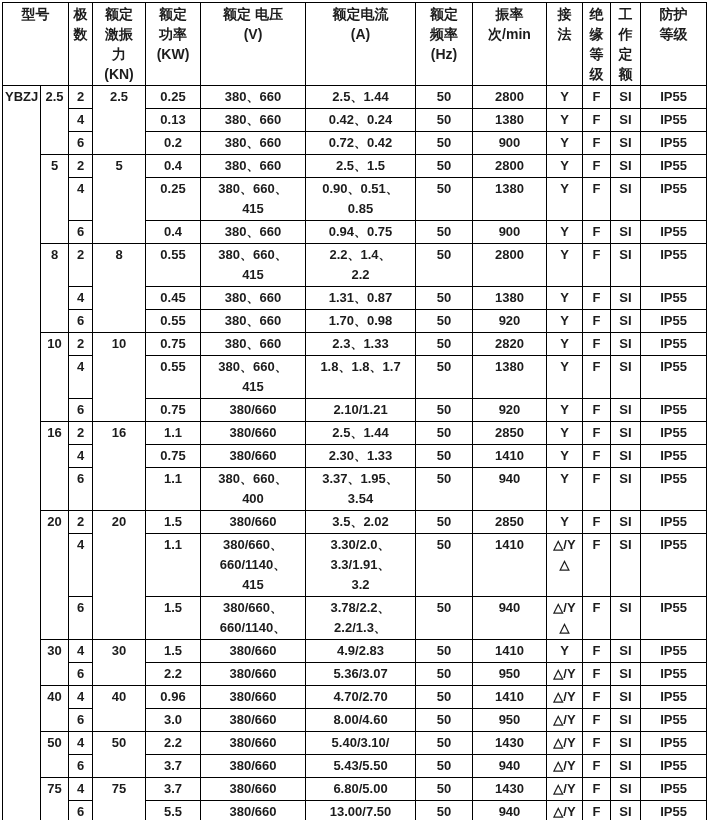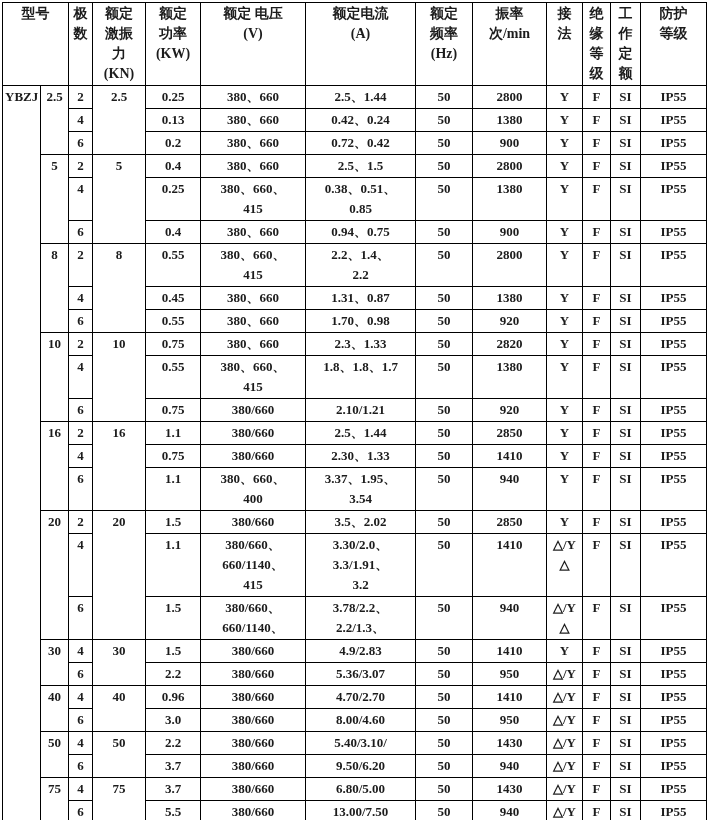--- a/index.html
+++ b/index.html
@@ -2,21 +2,21 @@
 <html><head>
 <meta charset="utf-8">
 <style>
   * { box-sizing: border-box; margin: 0; padding: 0; }
   html, body { background: #ffffff; }
   .page {
     width: 708px; height: 820px;
     background: #ffffff;
     overflow: hidden;
     position: relative;
-    font-family: Liberation Serif, serif;
+    font-family: Liberation Sans, sans-serif;
     color: #1c1c1c;
   }
   table.spec {
     border-collapse: collapse;
     table-layout: fixed;
     width: 704px;
     margin: 2px 0 0 2px;
     background: #ffffff;
   }
   table.spec th, table.spec td {
@@ -145,21 +145,21 @@
           <td>Y</td>
           <td>F</td>
           <td>SI</td>
           <td>IP55</td>
         </tr>
         <tr>
           <td>4</td>
           <td>0.25</td>
           <td>380、660、
 415</td>
-          <td>0.38、0.51、
+          <td>0.90、0.51、
 0.85</td>
           <td>50</td>
           <td>1380</td>
           <td>Y</td>
           <td>F</td>
           <td>SI</td>
           <td>IP55</td>
         </tr>
         <tr>
           <td>6</td>
@@ -403,21 +403,21 @@
           <td>1430</td>
           <td>△/Y</td>
           <td>F</td>
           <td>SI</td>
           <td>IP55</td>
         </tr>
         <tr>
           <td>6</td>
           <td>3.7</td>
           <td>380/660</td>
-          <td>9.50/6.20</td>
+          <td>5.43/5.50</td>
           <td>50</td>
           <td>940</td>
           <td>△/Y</td>
           <td>F</td>
           <td>SI</td>
           <td>IP55</td>
         </tr>
         <tr>
           <td rowspan="2">75</td>
           <td>4</td>

